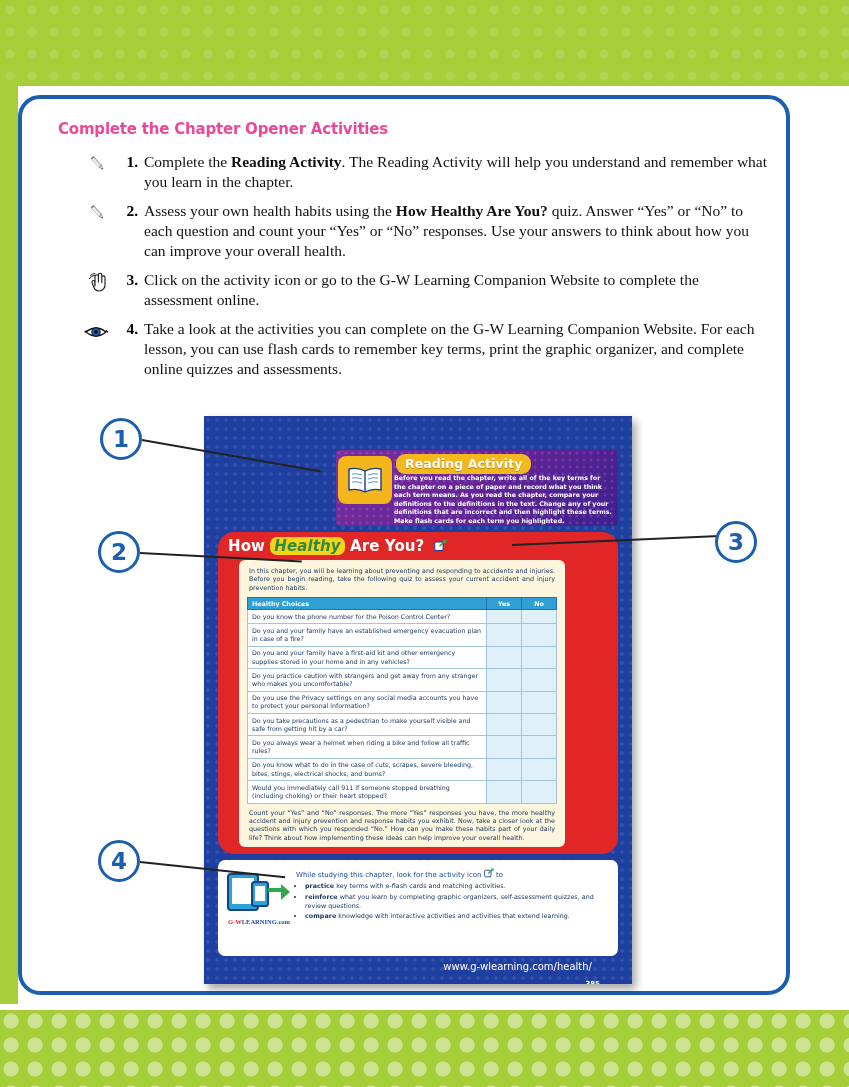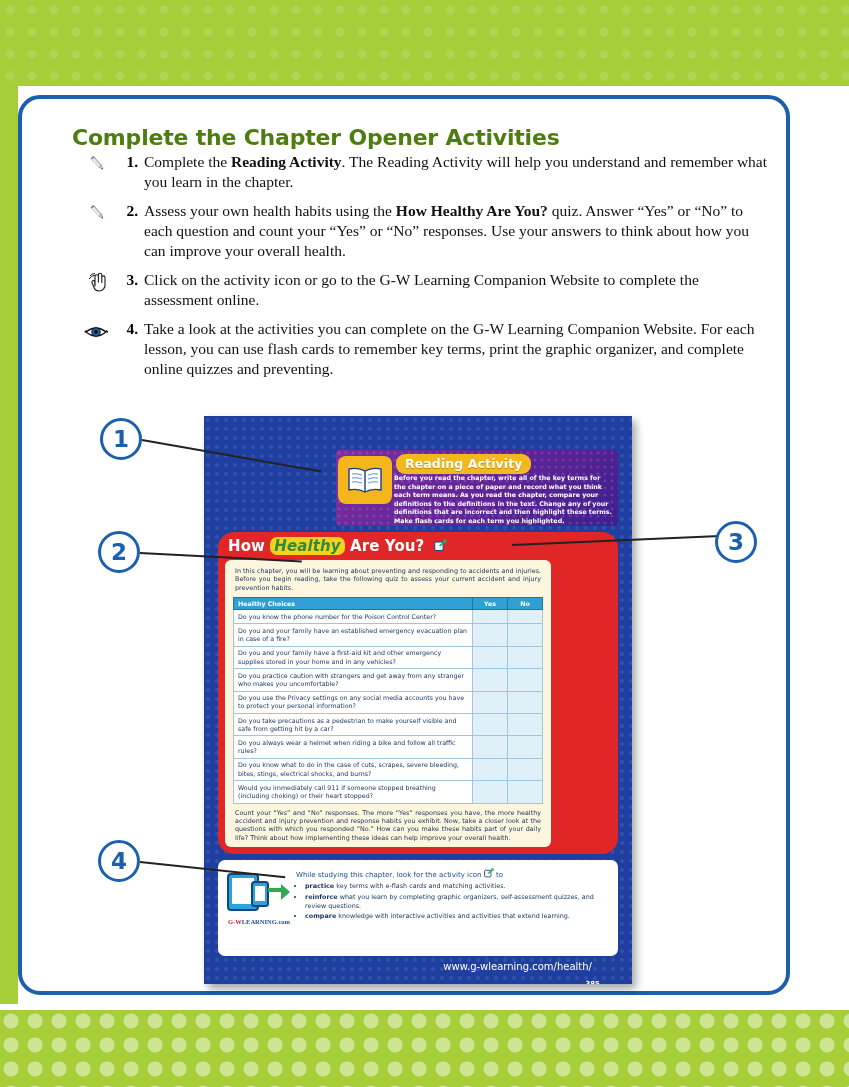--- a/index.html
+++ b/index.html
@@ -80,26 +80,26 @@
     height: 900px;
     border: 4px solid #1b5fae;
     border-radius: 22px;
     background: #ffffff;
     box-sizing: border-box;
   }
 
   
   .section-heading {
     position: absolute;
-    left: 72px;
+    left: 58px;
     top: 110px;
     font-family: "DejaVu Sans", sans-serif;
     font-weight: bold;
-    font-size: 22px;
-    color: #4d7c0f;
+    font-size: 15px;
+    color: #ec4899;
     letter-spacing: -0.2px;
   }
 
   
   .activity-list {
     position: absolute;
     left: 88px;
     top: 152px;
     width: 680px;
   }
@@ -251,21 +251,21 @@
     border-radius: 7px;
     font-style: italic;
   }
   .hy-icon {
     display: inline-block;
     vertical-align: middle;
     margin-left: 4px;
   }
   .healthy-white {
     position: absolute;
-    left: 7px; top: 28px;
+    left: 21px; top: 28px;
     width: 326px; height: 287px;
     background: #fdf6df;
     border-radius: 6px;
     box-sizing: border-box;
     padding: 7px 8px;
   }
   .hy-intro, .hy-outro {
     font-family: "DejaVu Sans", sans-serif;
     font-size: 6.4px;
     line-height: 8.4px;
@@ -452,21 +452,21 @@
     <div class="act-icon">
       <svg class="icon-eye" width="28" height="22" viewBox="0 0 28 22">
         <path d="M2 11 q10 -8 20 0 q-10 8 -20 0 Z" fill="#ffffff" stroke="#111" stroke-width="1.4"></path>
         <circle cx="12" cy="11" r="4.2" fill="#1d63b5" stroke="#111" stroke-width="1"></circle>
         <circle cx="12" cy="11" r="1.9" fill="#111"></circle>
         <path d="M2.5 9.5 q-1.5 1.5 -1.8 1.6" stroke="#111" stroke-width="1.2" fill="none"></path>
         <path d="M22 9.5 q1.6 1.4 2 1.6" stroke="#111" stroke-width="1.2" fill="none"></path>
       </svg>
     </div>
     <div class="act-num">4.</div>
-    <div class="act-text">Take a look at the activities you can complete on the G-W Learning Companion Website. For each lesson, you can use flash cards to remember key terms, print the graphic organizer, and complete online quizzes and preventing.</div>
+    <div class="act-text">Take a look at the activities you can complete on the G-W Learning Companion Website. For each lesson, you can use flash cards to remember key terms, print the graphic organizer, and complete online quizzes and assessments.</div>
   </div>
 
 </div>
 
 <div class="book-page">
   <div class="book-inner">
 
     <div class="reading-banner">
       <div class="book-icon-badge">
         <svg class="book-glyph" width="38" height="30" viewBox="0 0 38 30">

